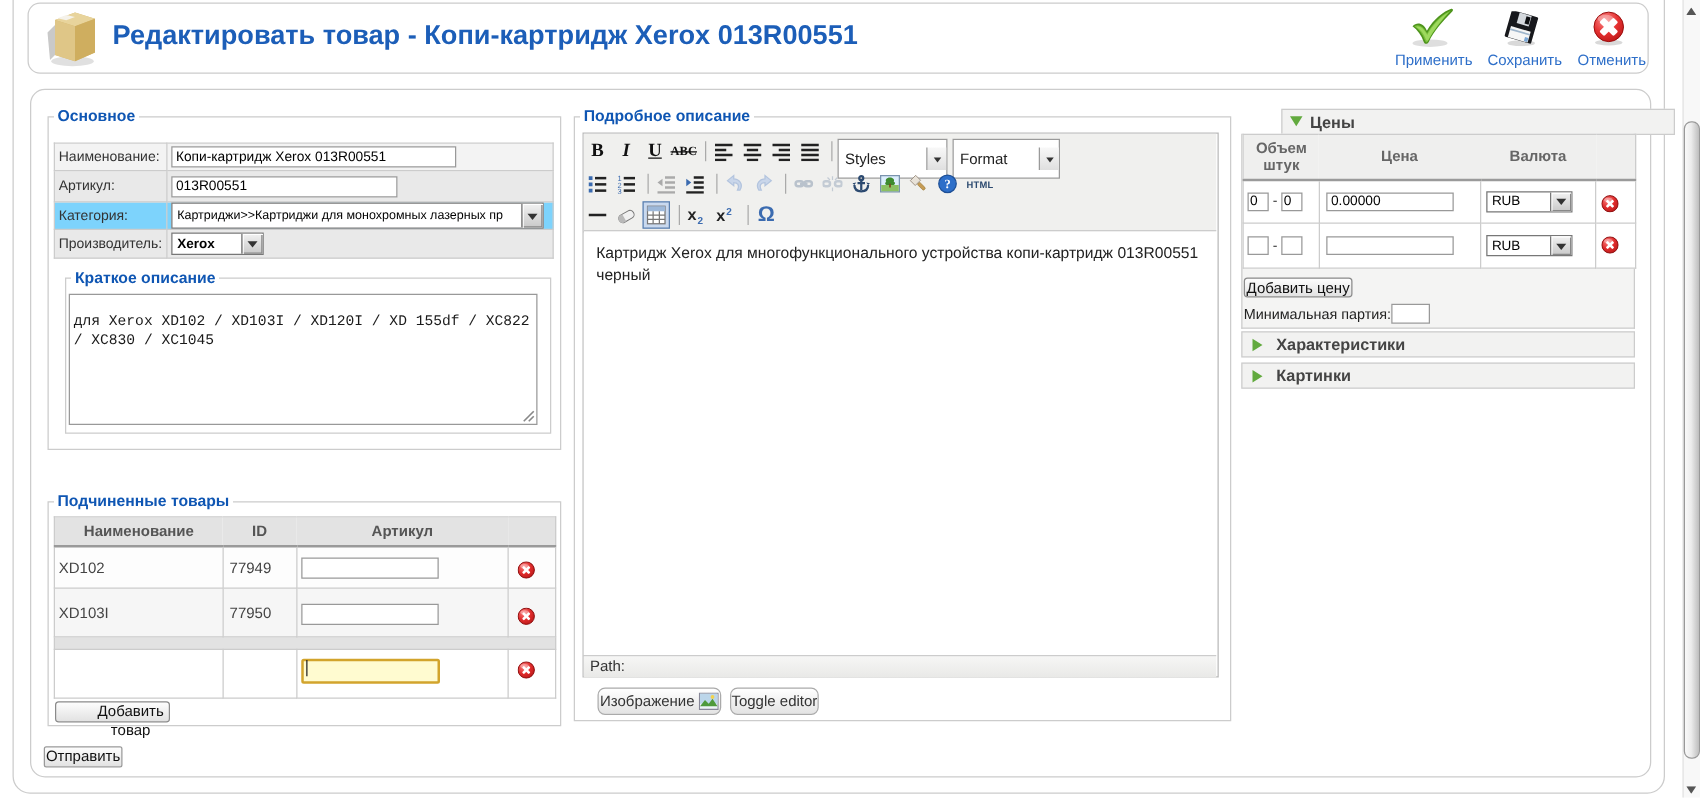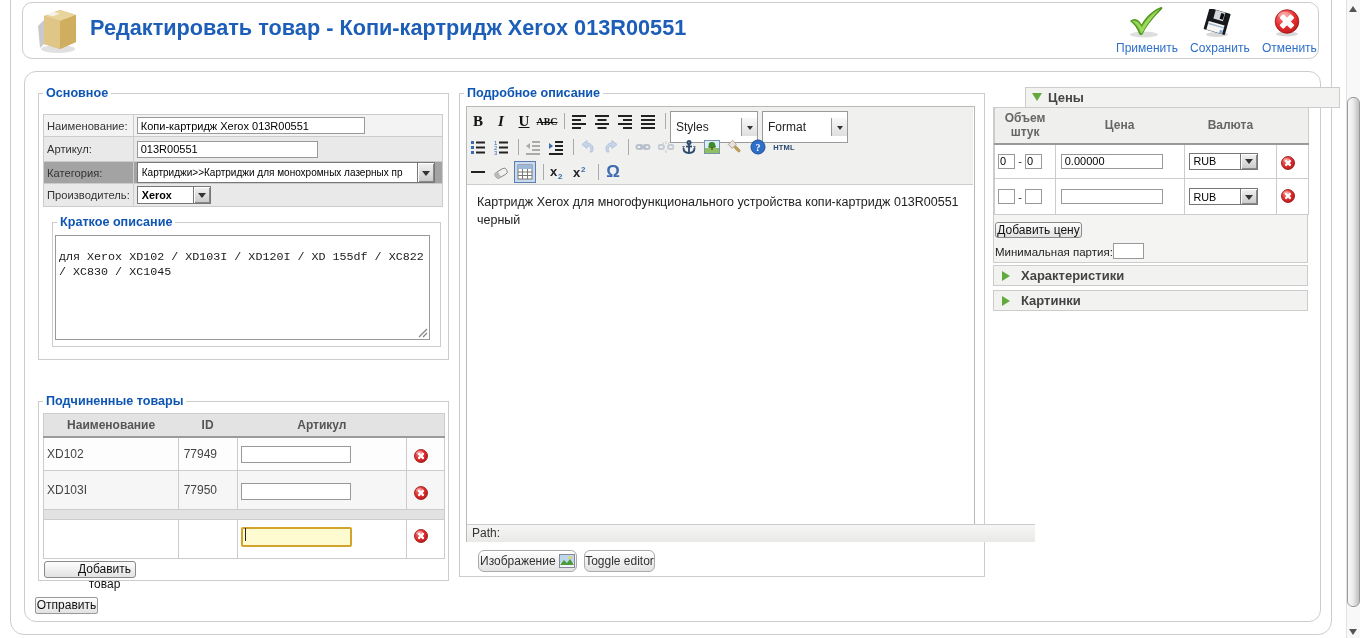--- a/index.html
+++ b/index.html
@@ -44,21 +44,21 @@
 #edtab { left:466px; top:106px; width:509px; height:436px; border:1px solid #b9b9b9; background:#fff; }
 #edtb { position:absolute; left:0; top:0; width:506px; height:78px; background:#f0f0ee; border-bottom:1px solid #ccc; }
 .tbrow { position:absolute; left:1px; height:22px; display:flex; align-items:center; }
 .tbi { width:20px; height:20px; display:flex; align-items:center; justify-content:center; margin-right:3px; flex:none; }
 .tsep { width:1px; height:16px; background:#aaa; margin:0 4px; flex:none; }
 .combo { height:32px; border:1px solid #9a9a9a; background:#fff; display:flex; align-items:center; font-size:12px; color:#222; position:relative; flex:none;margin-top:12px; }
 .combo .ct { padding-left:5px; flex:1; }
 .combo .cb { width:16px; height:18px; background:linear-gradient(#f8f8f8,#dfdfdf); border-left:1px solid #9a9a9a; display:flex;align-items:center;justify-content:center; }
 .combo .cb:after { content:""; width:0;height:0;border:3px solid transparent;border-top:4px solid #333;margin-top:4px; }
 #edcontent { position:absolute; left:0; top:79px; width:506px; height:338px; background:#fff; font-size:14px; color:#222; }
-#edpath { position:absolute; left:0; top:417px; width:568px; height:18px; background:linear-gradient(#f6f6f5,#e9e9e7); border-top:1px solid #ccc; font-size:12px; color:#333; padding:1px 5px; }
+#edpath { position:absolute; left:0; top:417px; width:506px; height:18px; background:linear-gradient(#f6f6f5,#e9e9e7); border-top:1px solid #ccc; font-size:12px; color:#333; padding:1px 5px; }
 .rbtn { position:absolute; height:22px; border:1px solid #aaa; border-radius:6px; background:linear-gradient(#ffffff,#e3e3e3); font-size:12px; color:#333; display:flex; align-items:center; justify-content:center; }
 </style>
 </head>
 <body>
 <div id="wrapline" class="abs"></div>
 
 <div id="hdr" class="abs"></div>
 <svg class="abs" style="left:36px;top:6px" width="46" height="48" viewBox="0 0 46 48">
   <ellipse cx="22" cy="43" rx="17" ry="4" fill="#000" opacity="0.12"></ellipse>
   <polygon points="8,14 8,38 4,42 2,20" fill="#c9c9c9"></polygon>
@@ -116,21 +116,21 @@
 <table class="ftab" style="left:43px; top:114px; width:400px;">
   <tbody>
       <tr style="height:22px; background:#f3f3f3">
         <td style="width:85px">Наименование:</td>
         <td><input class="ti" style="width: 228px; margin: 1px 0px;" value="Копи-картридж Xerox 013R00551"></td>
       </tr>
   <tr class="g" style="height:25px">
         <td>Артикул:</td>
         <td><input class="ti" style="width: 181px;" value="013R00551"></td>
       </tr>
-  <tr style="height:16px; background:#a3a3a3">
+  <tr style="height:16px; background:#7dd3fc">
         <td>Категория:</td>
         <td>
     <div class="sel" style="width:298px; height:21px;">
             <span class="st" style="font-size:10px">Картриджи&gt;&gt;Картриджи для монохромных лазерных пр</span>
             <span class="sb selbtn3d"></span>
           </div>
   </td>
       </tr>
   <tr class="g" style="height:23px">
         <td>Производитель:</td>

